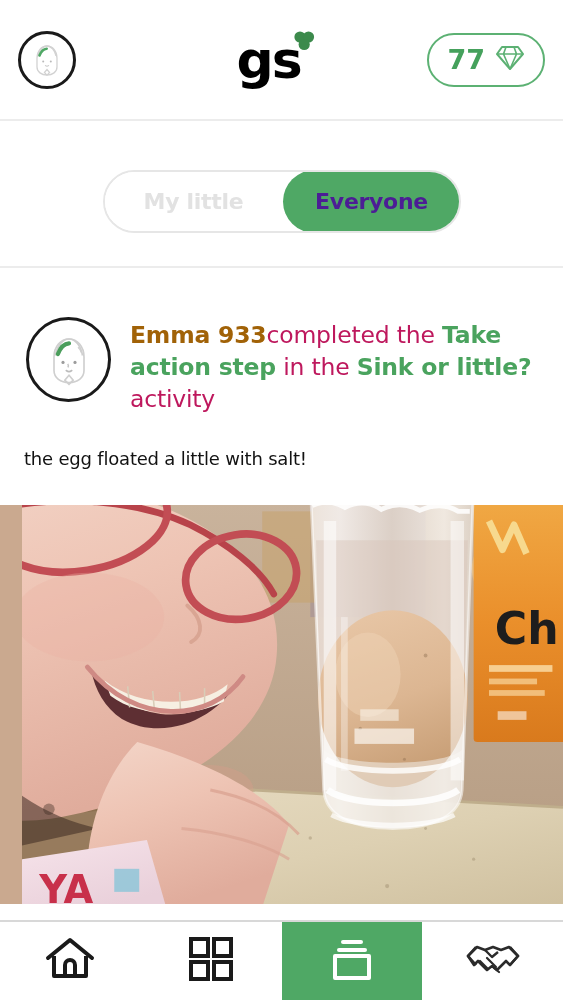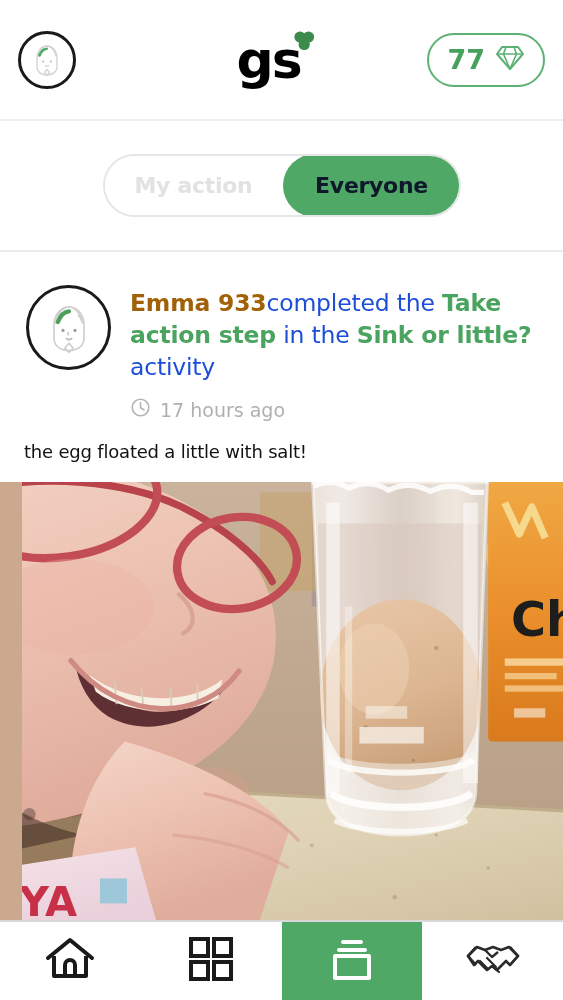--- a/index.html
+++ b/index.html
@@ -10,20 +10,21 @@
     background: #ffffff;
     font-family: "Liberation Sans", sans-serif;
   }
   .app {
     position: relative;
     width: 563px;
     height: 1000px;
     display: flex;
     flex-direction: column;
     background: #ffffff;
+    gap: 16px;
   }
 
   
   .header {
     height: 121px;
     flex: 0 0 121px;
     display: flex;
     align-items: center;
     justify-content: space-between;
     padding: 0 18px;
@@ -104,21 +105,21 @@
     justify-content: center;
     font-family: "DejaVu Sans", sans-serif;
     font-weight: 700;
     font-size: 22px;
     letter-spacing: -0.3px;
     cursor: pointer;
     user-select: none;
   }
   .seg.inactive { color: #e2e2e2; background: #fff; }
   .seg.active {
-    color: #0f172a;
+    color: #4c1d95;
     background: #4fa865;
     border-radius: 34px;
     margin: -2px -2px -2px 0;
     height: calc(100% + 4px);
   }
 
   
   .post {
     flex: 0 0 auto;
     background: #fff;
@@ -140,21 +141,21 @@
   .post-body { flex: 1; min-width: 0; padding-top: 2px; }
   .post-title {
     font-family: "DejaVu Sans", sans-serif;
     font-size: 23.5px;
     line-height: 32px;
     color: #a0a0a0;
     letter-spacing: -0.2px;
   }
   .post-title .who { font-weight: 700; color: #a16207; }
   .post-title .link { font-weight: 700; color: #4aa35e; }
-  .post-title .plain { font-weight: 400; color: #1d4ed8; }
+  .post-title .plain { font-weight: 400; color: #be185d; }
 
   .meta-row {
     display: flex;
     align-items: center;
     margin-top: 14px;
     gap: 0;
   }
   .meta-item {
     display: flex;
     align-items: center;
@@ -238,21 +239,21 @@
         <svg width="30" height="28" viewBox="0 0 30 28">
           <path d="M7 3h16l5 7-13 15L2 10z" fill="none" stroke="#5cb173" stroke-width="2" stroke-linejoin="round"></path>
           <path d="M2 10h26M11 3L8.5 10l6.5 15M19 3l2.5 7L15 25" fill="none" stroke="#5cb173" stroke-width="1.6"></path>
         </svg>
       </span>
     </div>
   </div>
 
   <div class="toggle-wrap">
     <div class="segmented">
-      <div class="seg inactive">My action</div>
+      <div class="seg inactive">My little</div>
       <div class="seg active">Everyone</div>
     </div>
   </div>
 
   <div class="post">
 
     <div class="post-head">
       <div class="post-avatar">
         <svg width="72" height="72" viewBox="0 0 48 48">
           <path d="M14 22c0-7 4.5-12 10-12s10 5 10 12v9c0 5-4.5 8-10 8s-10-3-10-8z" fill="#fff" stroke="#cfcfcf" stroke-width="1.1"></path>
@@ -264,29 +265,20 @@
           <path d="M23.2 26.6c.5.9.5 1.8 0 2.3" fill="none" stroke="#c4c4c4" stroke-width="1"></path>
           <path d="M22.2 31c1.1.9 2.5.9 3.6 0" fill="none" stroke="#bcbcbc" stroke-width="1.1" stroke-linecap="round"></path>
           <path d="M24 34.2l-2.8 3.2 2.8 2.8 2.8-2.8z" fill="none" stroke="#cfcfcf" stroke-width="1.1"></path>
         </svg>
       </div>
 
       <div class="post-body">
         <div class="post-title"><span class="who">Emma 933</span><span class="plain">completed the </span><span class="link">Take action step</span><span class="plain"> in the </span><span class="link">Sink or little?</span><span class="plain"> activity</span></div>
 
         <div class="meta-row">
-          <div class="meta-item time">
-            <span>
-              <svg width="21" height="21" viewBox="0 0 21 21">
-                <circle cx="10.5" cy="10.5" r="8.3" fill="none" stroke="#b5b5b5" stroke-width="1.6"></circle>
-                <path d="M10.5 5.6v5.2l3.4 2" fill="none" stroke="#b5b5b5" stroke-width="1.6" stroke-linecap="round"></path>
-              </svg>
-            </span>
-            <span>17 hours ago</span>
-          </div>
         </div>
       </div>
     </div>
 
     <div class="caption">the egg floated a little with salt!</div>
   </div>
 
   <div class="photo">
     <svg viewBox="0 0 563 422" preserveAspectRatio="xMidYMid slice">
       <defs>

